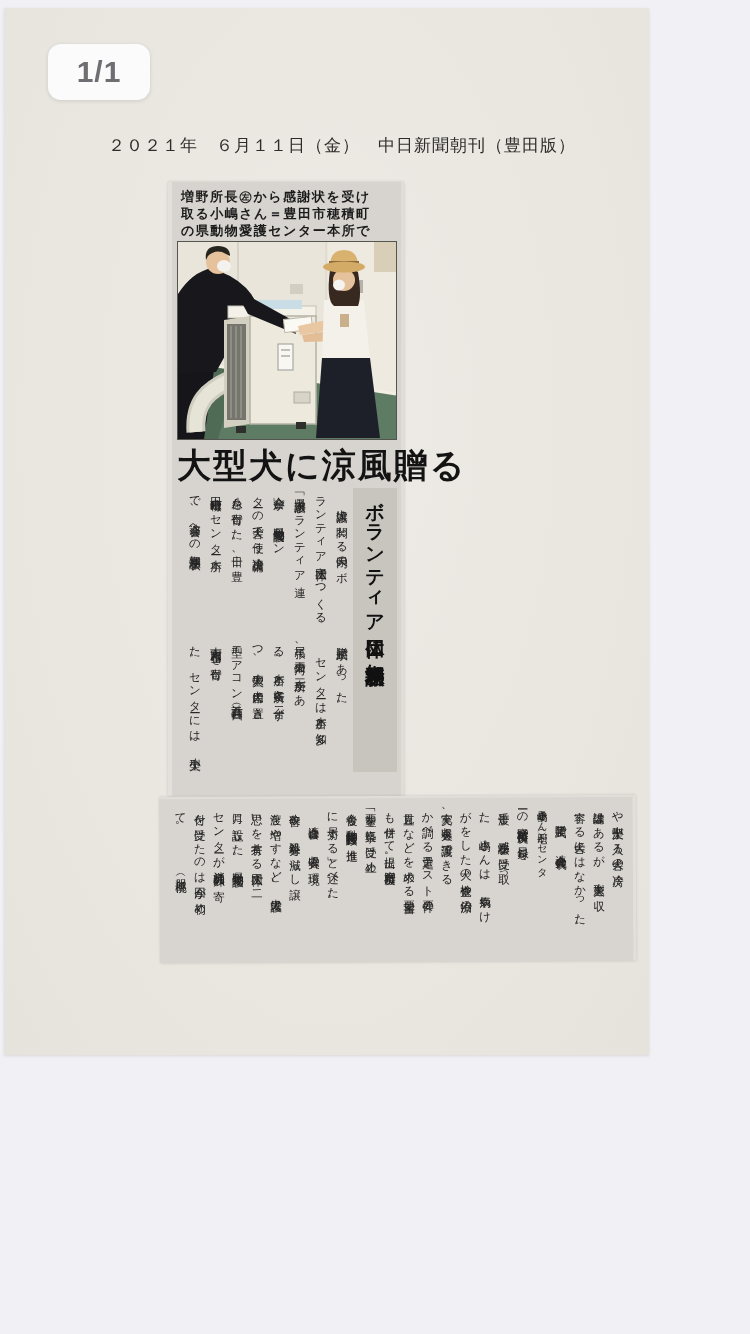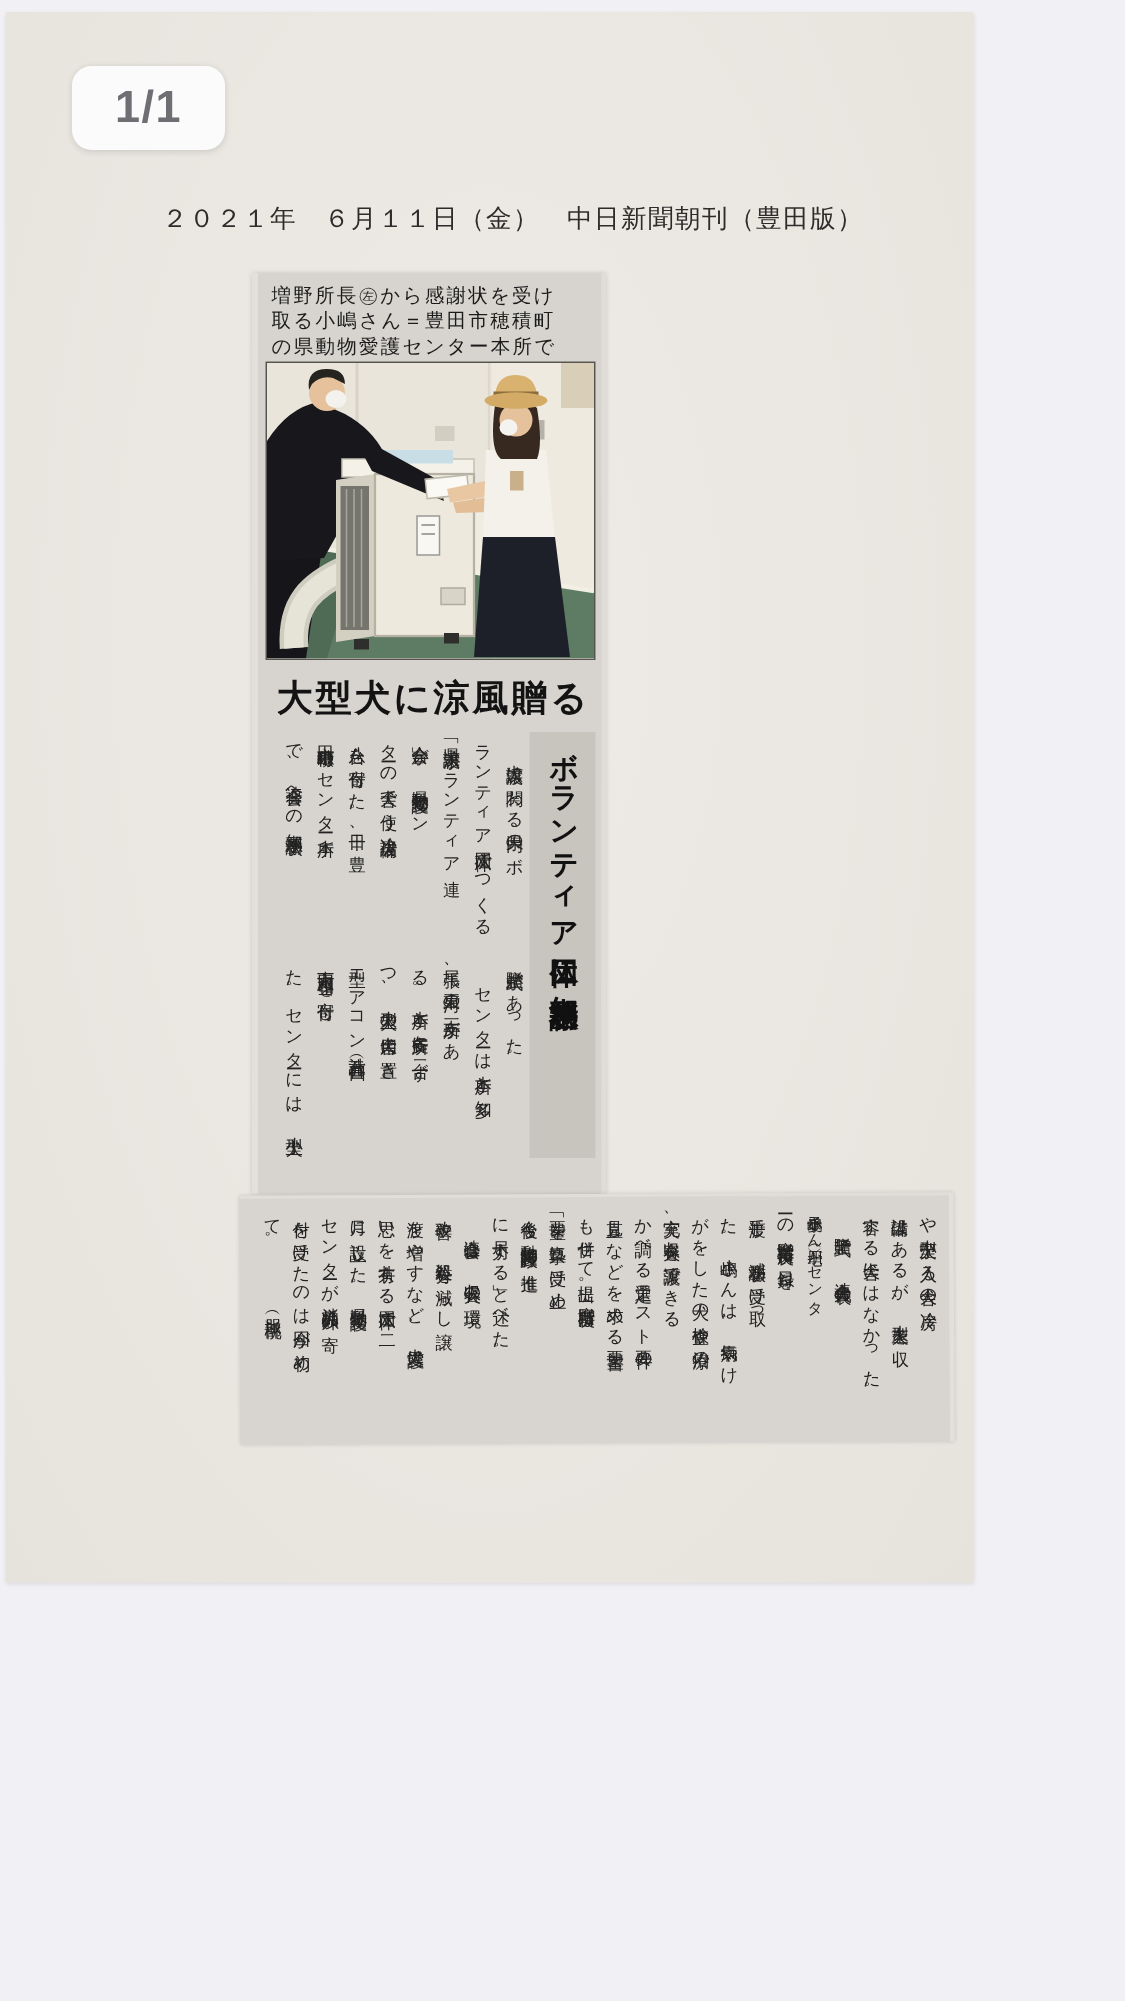--- a/index.html
+++ b/index.html
@@ -33,33 +33,33 @@
   .clip-vert{
     position:absolute;left:164px;top:174px;width:236px;height:614px;
     background:#d7d4cf;
     border-left:4px solid #e3e0db;border-right:3px solid #e0ddd8;
     box-shadow:0 0 3px rgba(0,0,0,0.15);
     box-sizing:border-box;
   }
   .caption{
     margin:6px 6px 2px 9px;
     white-space:pre-line;
-    font-size:13px;line-height:17px;font-weight:normal;color:#1b1b1b;
+    font-size:13px;line-height:17px;font-weight:bold;color:#1b1b1b;
     letter-spacing:1.5px;
   }
   .photo{
     margin:2px auto 0 auto;width:218px;height:197px;
     border:1px solid #56544f;background:#e9e5db;position:relative;overflow:hidden;
   }
   .photo svg{display:block;}
   .headline{
     margin:9px 0 3px 5px;
     font-family:"Liberation Serif","DejaVu Serif",serif;
-    font-size:24px;line-height:34px;font-weight:bold;color:#131313;
-    letter-spacing:2px;white-space:nowrap;text-align:center;
+    font-size:34px;line-height:34px;font-weight:bold;color:#131313;
+    letter-spacing:2px;white-space:nowrap;
   }
   .upper{
     display:flex;flex-direction:row;align-items:flex-start;
     padding:2px 4px 0 6px;height:300px;box-sizing:border-box;
   }
   .bands{flex:1;display:flex;flex-direction:column;align-items:flex-end;}
   .band{display:flex;flex-direction:row-reverse;justify-content:flex-start;}
   .band1,.band2{height:150px;}
   .band1 .tcol,.band2 .tcol{width:21px;height:150px;}
   .subhead{

